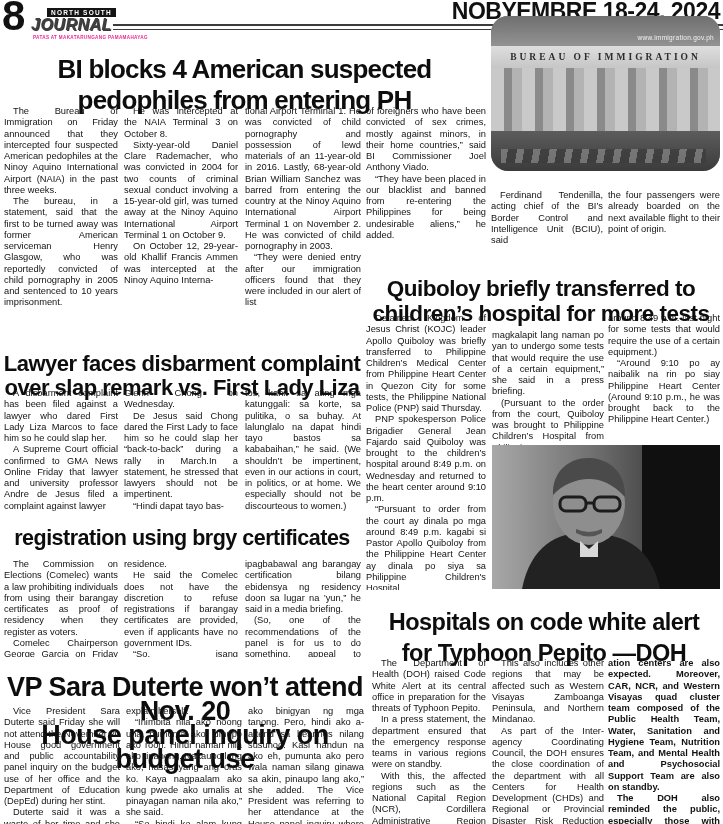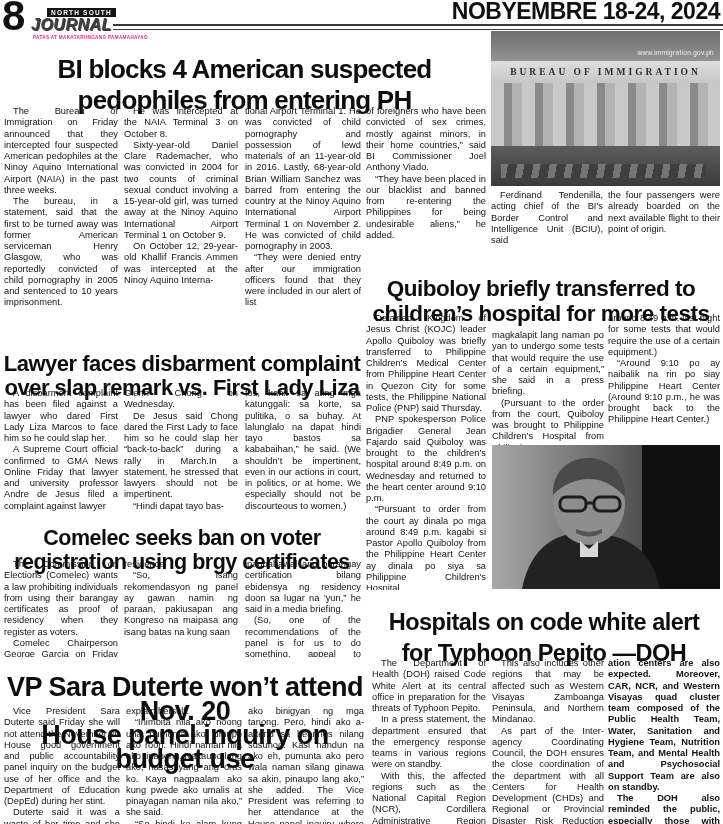--- a/index.html
+++ b/index.html
@@ -47,22 +47,22 @@
   #com-c1 { left:4px;   top:559px; width:114px; height:98px; }
   #com-c2 { left:124px; top:559px; width:114px; height:98px; }
   #com-c3 { left:245px; top:559px; width:116px; height:98px; }
   #sara-c1 { left:4px;   top:706px; width:116px; height:118px; }
   #sara-c2 { left:126px; top:706px; width:116px; height:118px; }
   #sara-c3 { left:248px; top:706px; width:116px; height:118px; }
   #doh-c1 { left:372px; top:658px; width:114px; height:166px; }
   #doh-c2 { left:492px; top:658px; width:112px; height:166px; }
   #doh-c3 { left:608px; top:658px; width:112px; height:166px;font-weight:bold; }
   
-  #bi-photo { position:absolute; left:491px; top:31px; width:229px; height:155px;
-    background:linear-gradient(#8d8d8d,#a5a5a5); overflow:hidden; }
+  #bi-photo { position:absolute; left:491px; top:16px; width:229px; height:155px;
+    background:linear-gradient(#8d8d8d,#a5a5a5); overflow:hidden;border-radius:17px; }
   #bi-photo .sky { position:absolute; left:0; top:0; right:0; height:28px;
     background:linear-gradient(#6f6f6f,#909090); }
   #bi-photo .wm { position:absolute; top:18px; right:6px; color:#f2f2f2; font-size:6.5px; letter-spacing:0.3px; }
   #bi-photo .frieze { position:absolute; left:0; top:30px; right:0; height:22px;
     background:linear-gradient(#dedede,#c6c6c6); display:flex; align-items:center; justify-content:center; }
   #bi-photo .frieze span { font-family:"Liberation Serif", serif; font-size:9.5px; font-weight:700;
     letter-spacing:3px; color:#2c2c2c; }
   #bi-photo .cols { position:absolute; left:0; top:52px; right:0; height:63px;
     background:repeating-linear-gradient(90deg,#c9c9c9 0 13px,#8a8a8a 13px 21px,#b3b3b3 21px 31px); }
   #bi-photo .base { position:absolute; left:0; bottom:0; right:0; height:40px;
@@ -187,29 +187,29 @@
         <p>De Jesus said Chong dared the First Lady to face him so he could slap her “back-to-back” during a rally in March.In a statement, he stressed that lawyers should not be impertinent.</p>
         <p>“Hindi dapat tayo bas-</p>
       </div>
     <div class="col cont" id="law-c3">
         <p>tos, kahit sa ating mga katunggali: sa korte, sa pulitika, o sa buhay. At lalunglalo na dapat hindi tayo bastos sa kababaihan,” he said. (We shouldn’t be impertinent, even in our actions in court, in politics, or at home. We especially should not be discourteous to women.)</p>
       </div>
   </section>
 
   <section class="art">
     <h1 class="hl" id="com-head">
-      <span>Comelec seeks ban on voter</span>
       <span>registration using brgy certificates</span>
     </h1>
     <div class="col" id="com-c1">
         <p>The Commission on Elections (Comelec) wants a law prohibiting individuals from using their barangay certificates as proof of residency when they register as voters.</p>
         <p>Comelec Chairperson George Garcia on Friday said barangay certificates were being “weaponized” to register individuals without actual and real domicile or</p>
       </div>
     <div class="col cont" id="com-c2">
         <p>residence.</p>
+        <p>He said the Comelec does not have the discretion to refuse registrations if barangay certificates are provided, even if applicants have no government IDs.</p>
         <p>“So, isang rekomendasyon ng panel ay gawan namin ng paraan, pakiusapan ang Kongreso na maipasa ang isang batas na kung saan</p>
       </div>
     <div class="col cont" id="com-c3">
         <p>ipagbabawal ang barangay certification bilang ebidensya ng residency doon sa lugar na ’yun,” he said in a media briefing.</p>
         <p>(So, one of the recommendations of the panel is for us to do something, appeal to Congress to pass a law that would prohibit barangay certifications as evidence of residency in an area.)</p>
       </div>
   </section>
 
   <section class="art">
     <h1 class="hl" id="sara-head">

